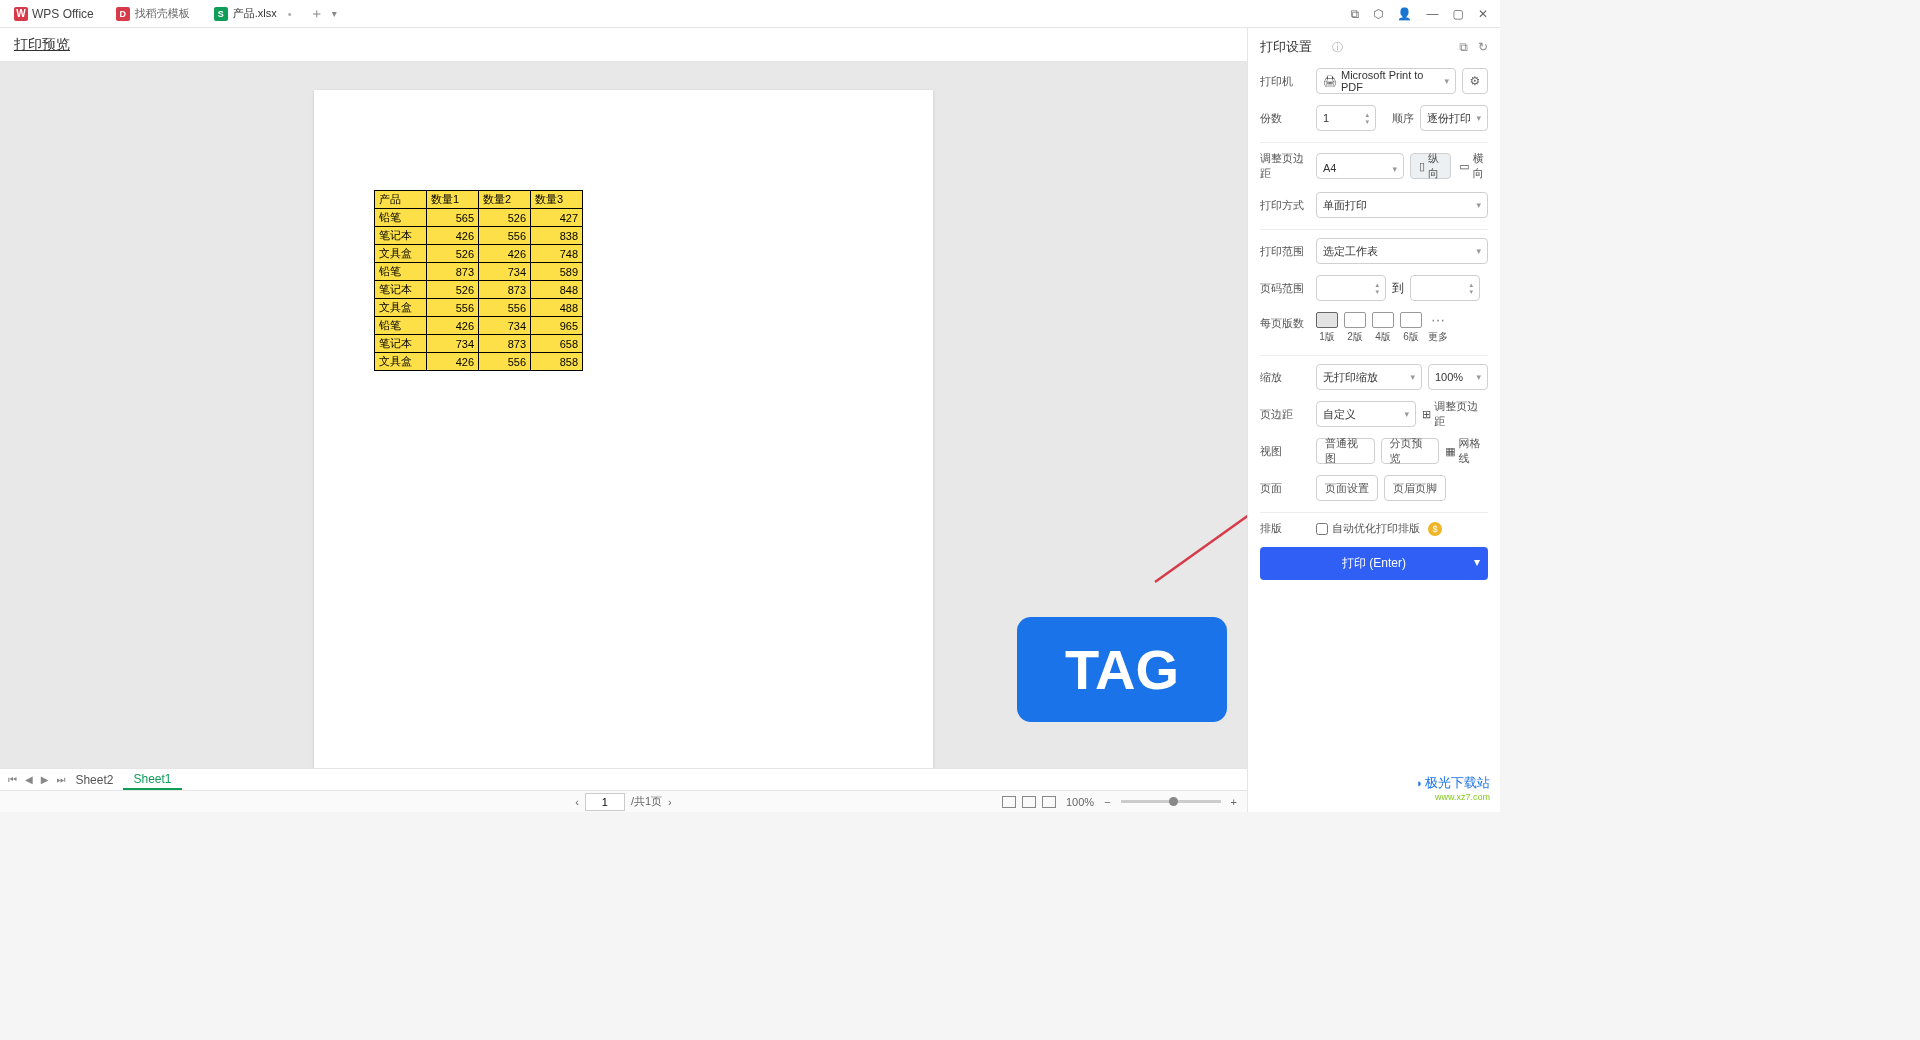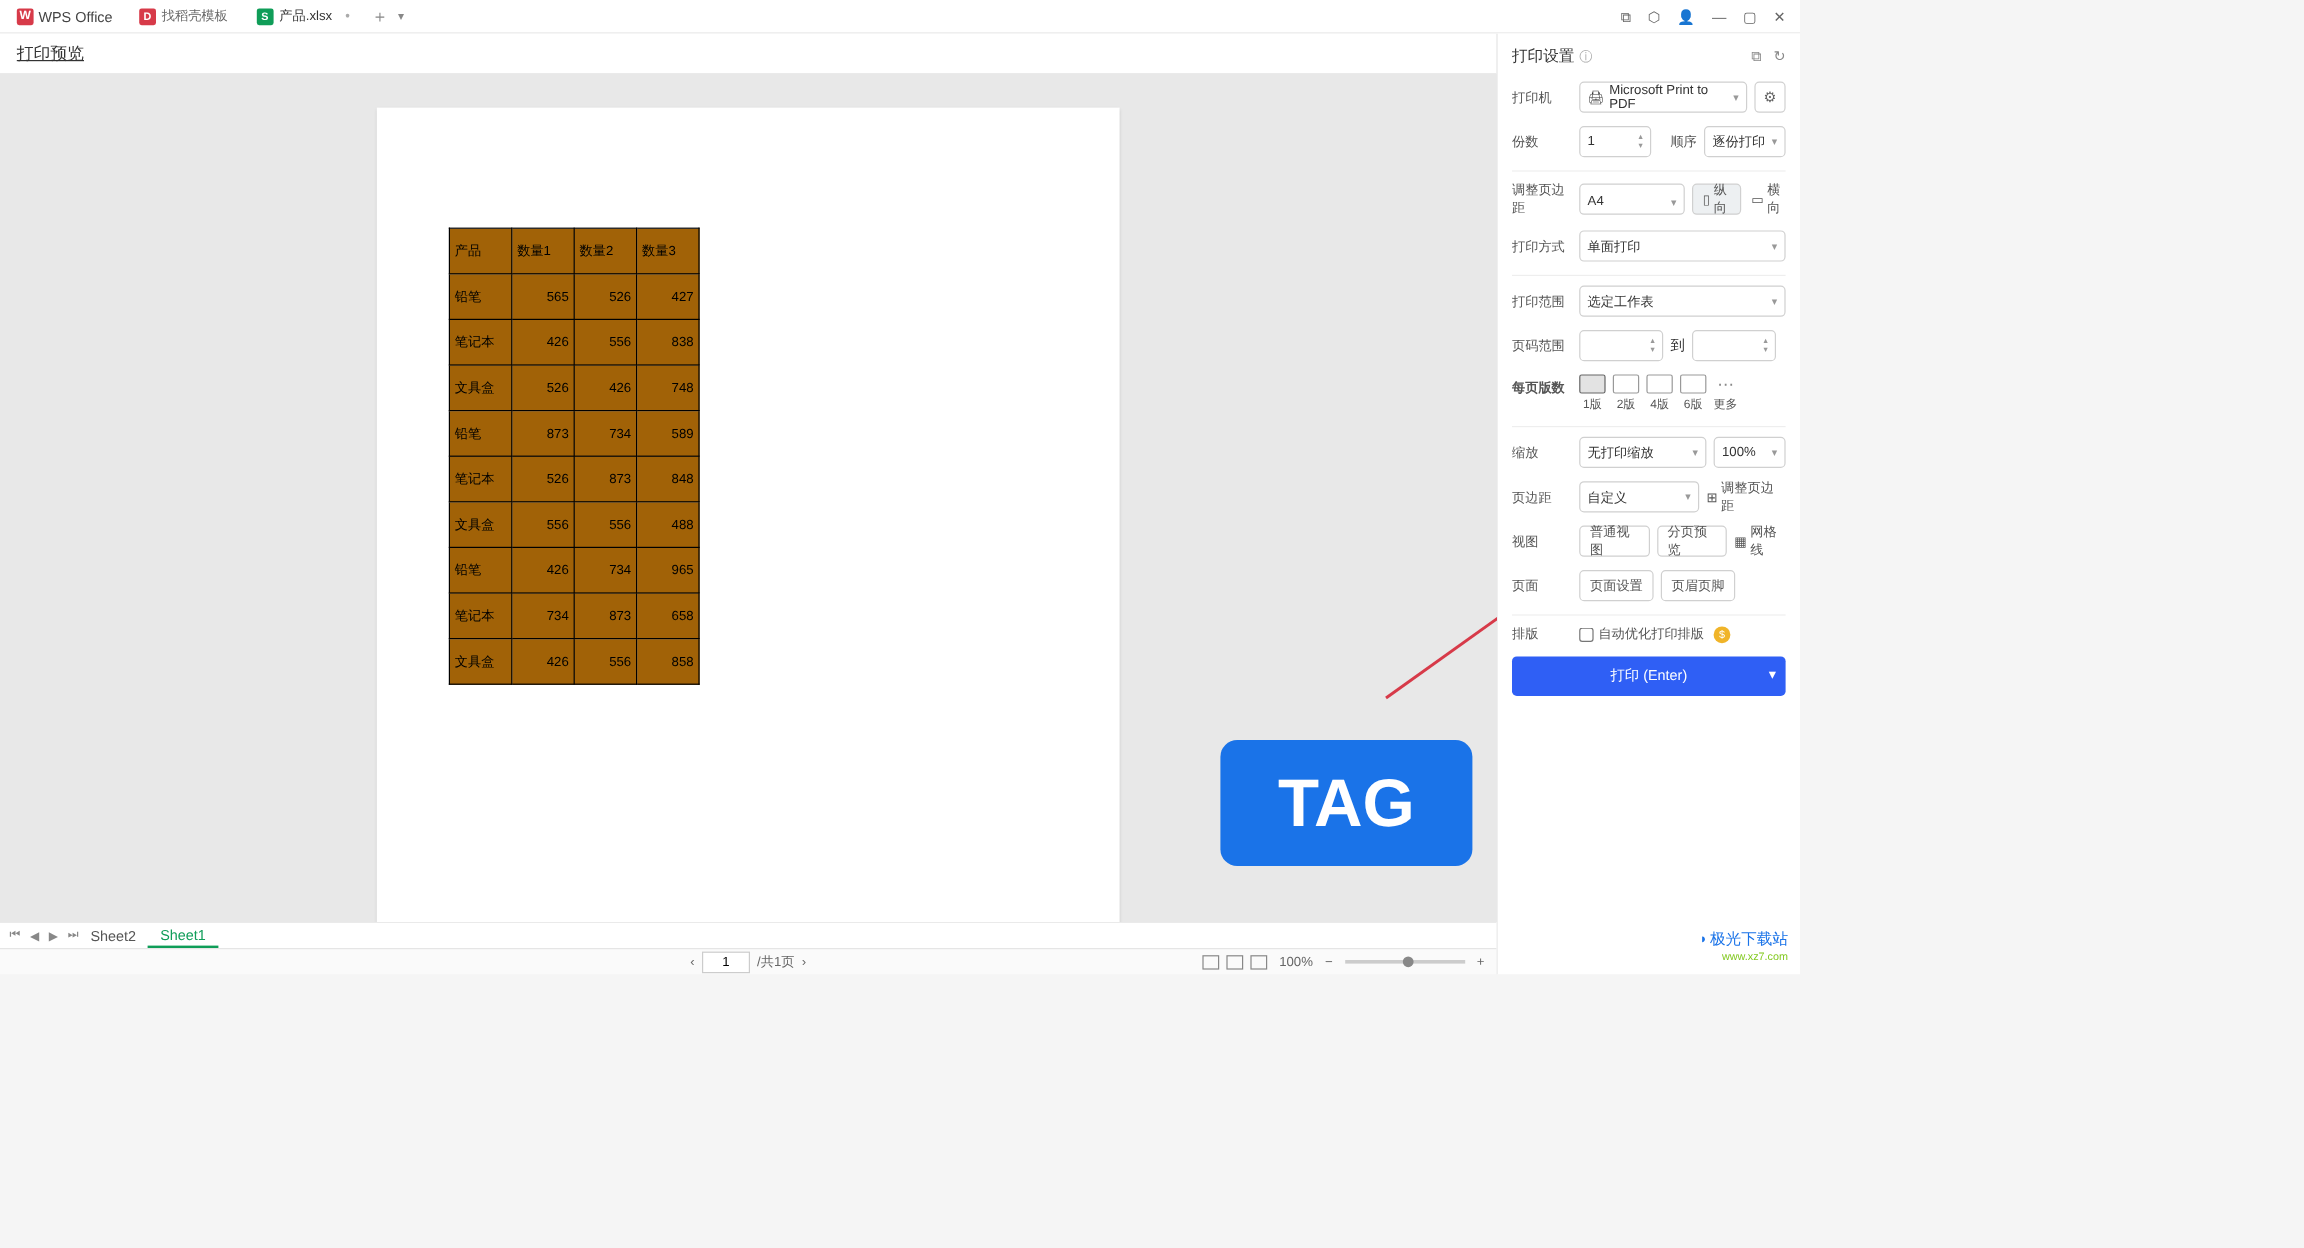--- a/index.html
+++ b/index.html
@@ -16,21 +16,21 @@
 .winctrl { margin-left:auto; display:flex; align-items:center; gap:14px; padding-right:6px; }
 .winctrl span { color:#666; cursor:pointer; font-size:12px; }
 
 .toolbar { height:34px; background:#fff; border-bottom:1px solid #e5e5e5; display:flex; align-items:center; padding:0 14px;text-decoration:underline; }
 .toolbar-title { font-size:14px; font-weight:500; color:#333; }
 .exit-btn { margin-left:auto; border:1px solid #ddd; border-radius:4px; padding:4px 10px; background:#fafafa; font-size:12px; color:#555; display:flex; align-items:center; gap:4px; cursor:pointer; }
 
 .main { position:absolute; top:62px; left:0; right:253px; bottom:44px; background:#e8e8e8; overflow:auto; }
 .page { width:619px; height:695px; background:#fff; margin:28px auto; box-shadow:0 1px 3px rgba(0,0,0,0.15); position:relative; padding:100px 60px; }
 .tbl { border-collapse:collapse; font-size:11px; }
-.tbl td { border:1px solid #000; padding:11px 4px; background:#a16207; color:#000; height:14px; min-width:52px;margin-left:20px; }
+.tbl td { border:1px solid #000; padding:1px 4px; background:#fde047; color:#000; height:14px; min-width:52px;margin-left:20px; }
 .tbl td.num { text-align:right; }
 .wm-cn { font-size:36px; font-weight:bold; color:#d73a49; letter-spacing:2px; }
 .wm-url { font-size:18px; color:#d73a49; font-weight:500; }
 .wm-tag { position:absolute; right:0; bottom:0; width:210px; height:105px; background:#1a73e8; border-radius:14px; display:flex; align-items:center; justify-content:center; color:#fff; font-size:56px; font-weight:bold; }
 
 .footer-logo { position:absolute; right:10px; bottom:10px; font-size:11px; color:#888; display:flex; flex-direction:column; align-items:flex-end; }
 .footer-logo .ln1 { color:#1a73e8; font-weight:500; font-size:13px; }
 .footer-logo .ln2 { color:#82c91e; font-size:9px; }
 
 .rpanel { position:absolute; top:28px; right:0; width:253px; bottom:0; background:#fff; border-left:1px solid #e5e5e5; padding:10px 12px; overflow-y:auto; }
@@ -42,21 +42,21 @@
 .small-btn { border:1px solid #d0d0d0; border-radius:4px; padding:4px 8px; font-size:11px; color:#555; background:#fff; cursor:pointer; display:flex; align-items:center; gap:3px; height:26px; }
 .small-btn.active { background:#edf0f2; }
 .layout-btns { display:flex; gap:6px; align-items:flex-start; }
 .layout-opt { display:flex; flex-direction:column; align-items:center; gap:2px; cursor:pointer; }
 .layout-box { width:22px; height:16px; border:1px solid #999; border-radius:2px; background:#fff; }
 .layout-opt.active .layout-box { background:#e3e3e3; border-color:#666; }
 .layout-txt { font-size:10px; color:#555; }
 .divider { height:1px; background:#eee; margin:8px 0; }
 .print-btn { width:100%; background:#2f5ff5; color:#fff; border:none; border-radius:4px; padding:8px; font-size:12px; cursor:pointer; display:flex; align-items:center; justify-content:center; gap:4px; }
 .print-chev { position:absolute; right:8px; color:#fff; }
-.rp-title { font-size:13px; font-weight:500; color:#333; display:flex; align-items:center; gap:4px;justify-content:flex-end; }
+.rp-title { font-size:13px; font-weight:500; color:#333; display:flex; align-items:center; gap:20px;justify-content:flex-end; }
 .rp-title-row { display:flex; align-items:center; justify-content:space-between; margin-bottom:12px; }
 .rp-title-icons { display:flex; gap:10px; color:#888; }
 .chk { display:flex; align-items:center; gap:4px; font-size:11px; color:#555; }
 .chk input { width:12px; height:12px; }
 .dollar { width:14px; height:14px; border-radius:50%; background:#f0b429; color:#fff; font-size:9px; display:inline-flex; align-items:center; justify-content:center; margin-left:4px; }
 
 .bottombar { position:absolute; left:0; right:253px; bottom:22px; height:22px; background:#fff; border-top:1px solid #e5e5e5; display:flex; align-items:center; padding:0 8px; }
 .sheet-nav { display:flex; gap:8px; color:#888; font-size:10px; }
 .sheet-tab { padding:2px 10px; font-size:12px; color:#555; cursor:pointer;text-align:center; }
 .sheet-tab.active { color:#0f9d58; border-bottom:2px solid #0f9d58; font-weight:500; }
@@ -286,21 +286,21 @@
     <div class="sel" style="flex:0 0 70px;">
       <span></span>
         <span style="display:flex;flex-direction:column;font-size:7px;line-height:7px;color:#999;">
           <span>▴</span>
           <span>▾</span>
         </span>
     </div>
   </div>
 
   <div class="rpanel-row" style="align-items:flex-start;">
-    <span class="rpanel-label" style="padding-top:4px;font-weight:bold;">每页版数</span>
+    <span class="rpanel-label" style="padding-top:4px;">每页版数</span>
     <div class="layout-btns">
       <div class="layout-opt active">
           <div class="layout-box"></div>
           <span class="layout-txt">1版</span>
         </div>
       <div class="layout-opt">
           <div class="layout-box" style="background:linear-gradient(90deg,#fff 49%,#999 50%,#fff 51%);"></div>
           <span class="layout-txt">2版</span>
         </div>
       <div class="layout-opt">

